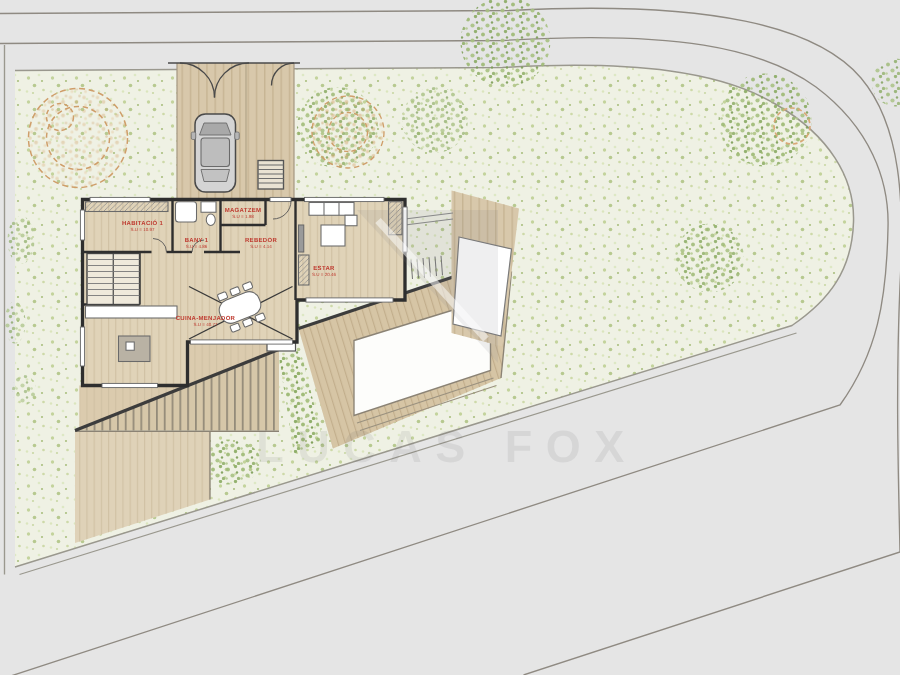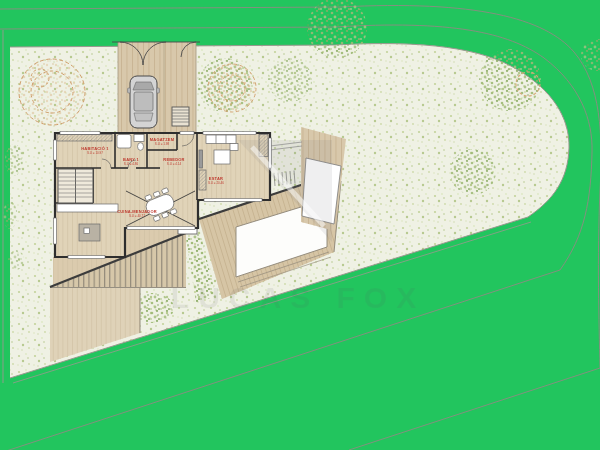--- a/index.html
+++ b/index.html
@@ -1,16 +1,16 @@
 <!DOCTYPE html>
 <html><head>
 <meta charset="utf-8">
 <style>
   html,body{margin:0;padding:0;background:#ffffff;}
-  .canvas{position:relative;width:600px;height:450px;background:#22c55e;overflow:hidden;
+  .canvas{position:relative;width:600px;height:450px;background:#e5e5e5;overflow:hidden;
           font-family:"Liberation Sans", sans-serif;}
   svg{display:block}
   text{font-family:"Liberation Sans", sans-serif;}
   .room-label{font-size:4px;font-weight:bold;fill:#bf3b30;text-anchor:middle;letter-spacing:.2px;}
   .room-area{font-size:3px;fill:#bf3b30;text-anchor:middle;}
   .wm-text{font-size:30px;font-weight:bold;letter-spacing:9px;fill:#5a5a60;opacity:0.10;text-anchor:middle;}
 </style>
 </head>
 <body>
 

